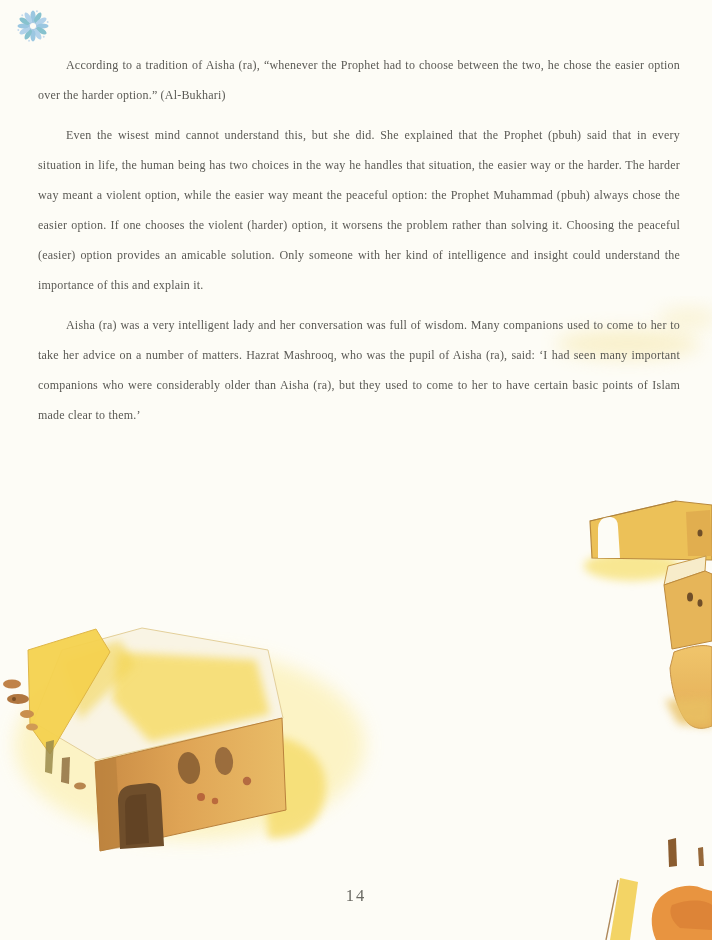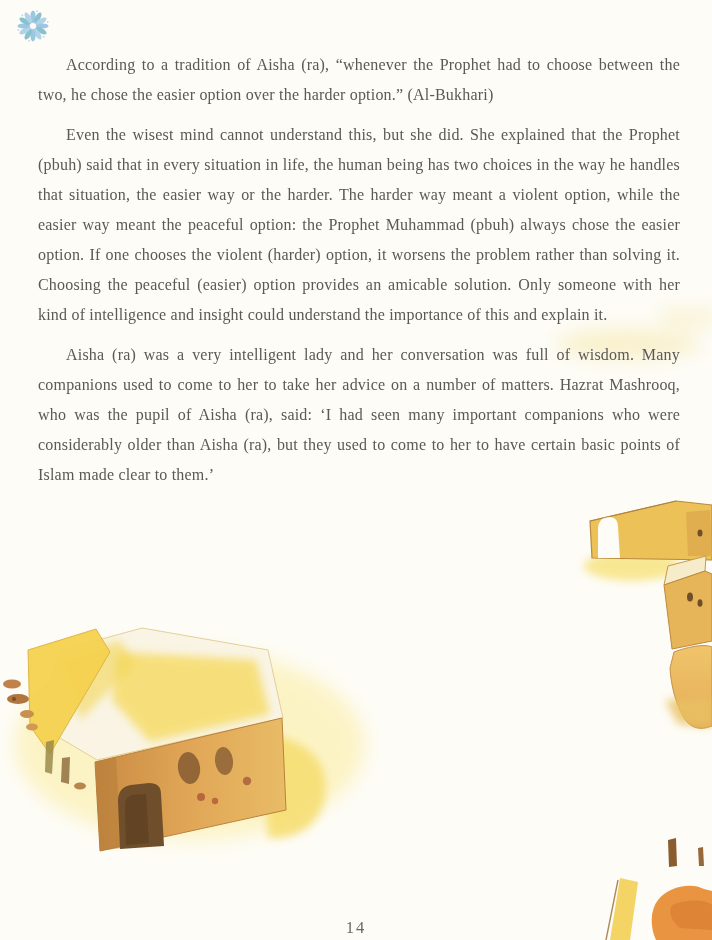--- a/index.html
+++ b/index.html
@@ -7,27 +7,27 @@
     width:712px;height:940px;
     background:#fdfcf6;
     font-family:"Liberation Serif","DejaVu Serif",serif;
     position:relative;overflow:hidden;
   }
   .page{position:absolute;inset:0;width:712px;height:940px;}
   .art{position:absolute;left:0;top:0;z-index:0;}
   .logo{position:absolute;left:16px;top:9px;width:34px;height:34px;z-index:2;opacity:.85;}
   .textblock{
     position:absolute;left:38px;top:50px;width:642px;z-index:1;
-    font-size:16px;line-height:30px;color:#5a5954;
+    font-size:12px;line-height:30px;color:#5a5954;
     text-align:justify;letter-spacing:.2px;
   }
   .textblock p{margin:0 0 10px 0;text-indent:28px;}
   .pageno{
     position:absolute;left:0;right:0;top:886px;z-index:1;
-    text-align:center;font-size:16.5px;color:#6a6963;letter-spacing:2px;margin-top:32px;
+    text-align:center;font-size:16.5px;color:#6a6963;letter-spacing:2px;
   }
 </style>
 </head>
 <body>
 
 <div class="page">
 
   <svg class="art" width="712" height="940" viewBox="0 0 712 940" aria-hidden="true">
     <defs>
       <filter id="soft" x="-40%" y="-40%" width="180%" height="180%">

